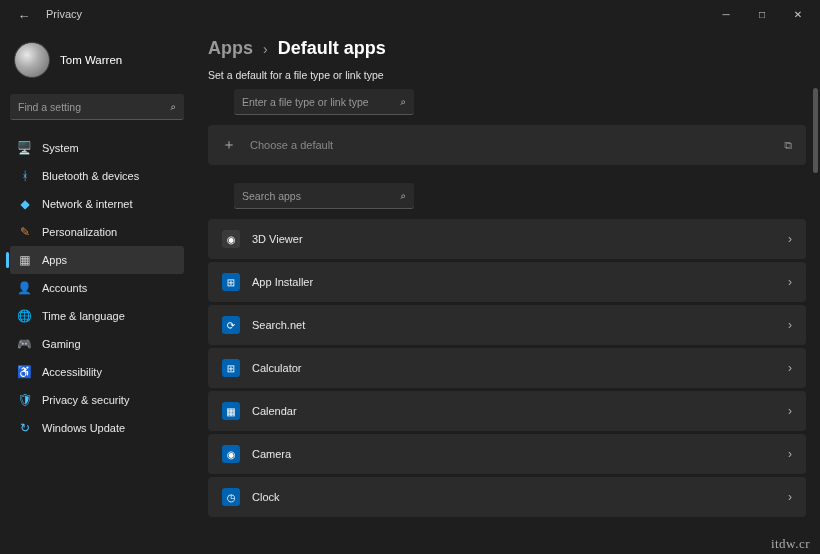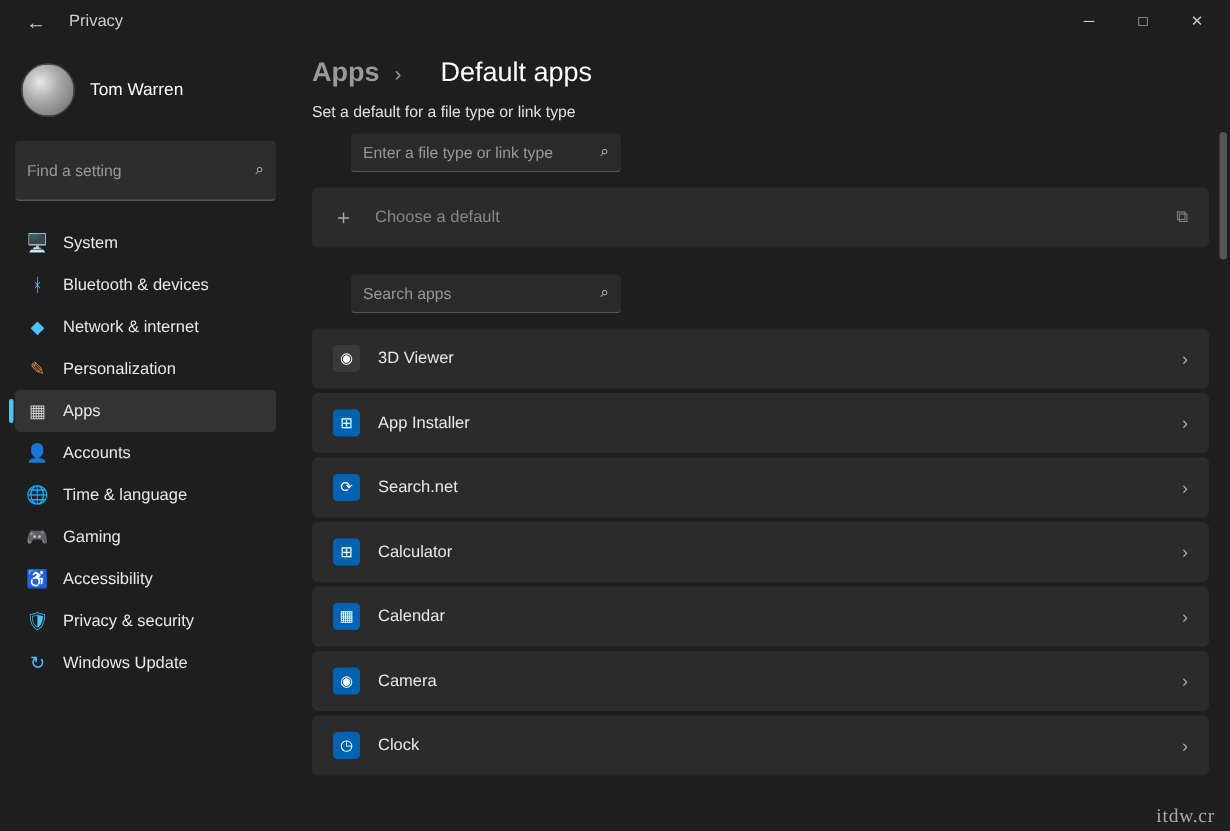--- a/index.html
+++ b/index.html
@@ -78,21 +78,21 @@
 .user-name {
   font-size: 11.5px;
   color: #ffffff;
 }
 .search-box {
   display: flex;
   align-items: center;
   background: #2d2d2d;
   border-bottom: 1px solid #555;
   border-radius: 3px;
-  height: 40px;
+  height: 26px;
   padding: 0 8px;
   margin-bottom: 12px;
 }
 .search-input {
   flex: 1;
   background: transparent;
   border: none;
   outline: none;
   color: #ccc;
   font-size: 10.5px;
@@ -151,23 +151,22 @@
   font-size: 18px;
   font-weight: 600;
   color: #999;
 }
 .bc-sep {
   color: #999;
   font-size: 14px;
 }
 .bc-current {
   font-size: 18px;
-  font-weight: 400;
+  font-weight: 700;
   color: #ffffff;
-  margin-left: 16px;
 }
 .section-label {
   font-size: 10.5px;
   color: #e0e0e0;
   margin-bottom: 8px;
   font-weight: 500;
 }
 .inline-search {
   display: flex;
   align-items: center;

